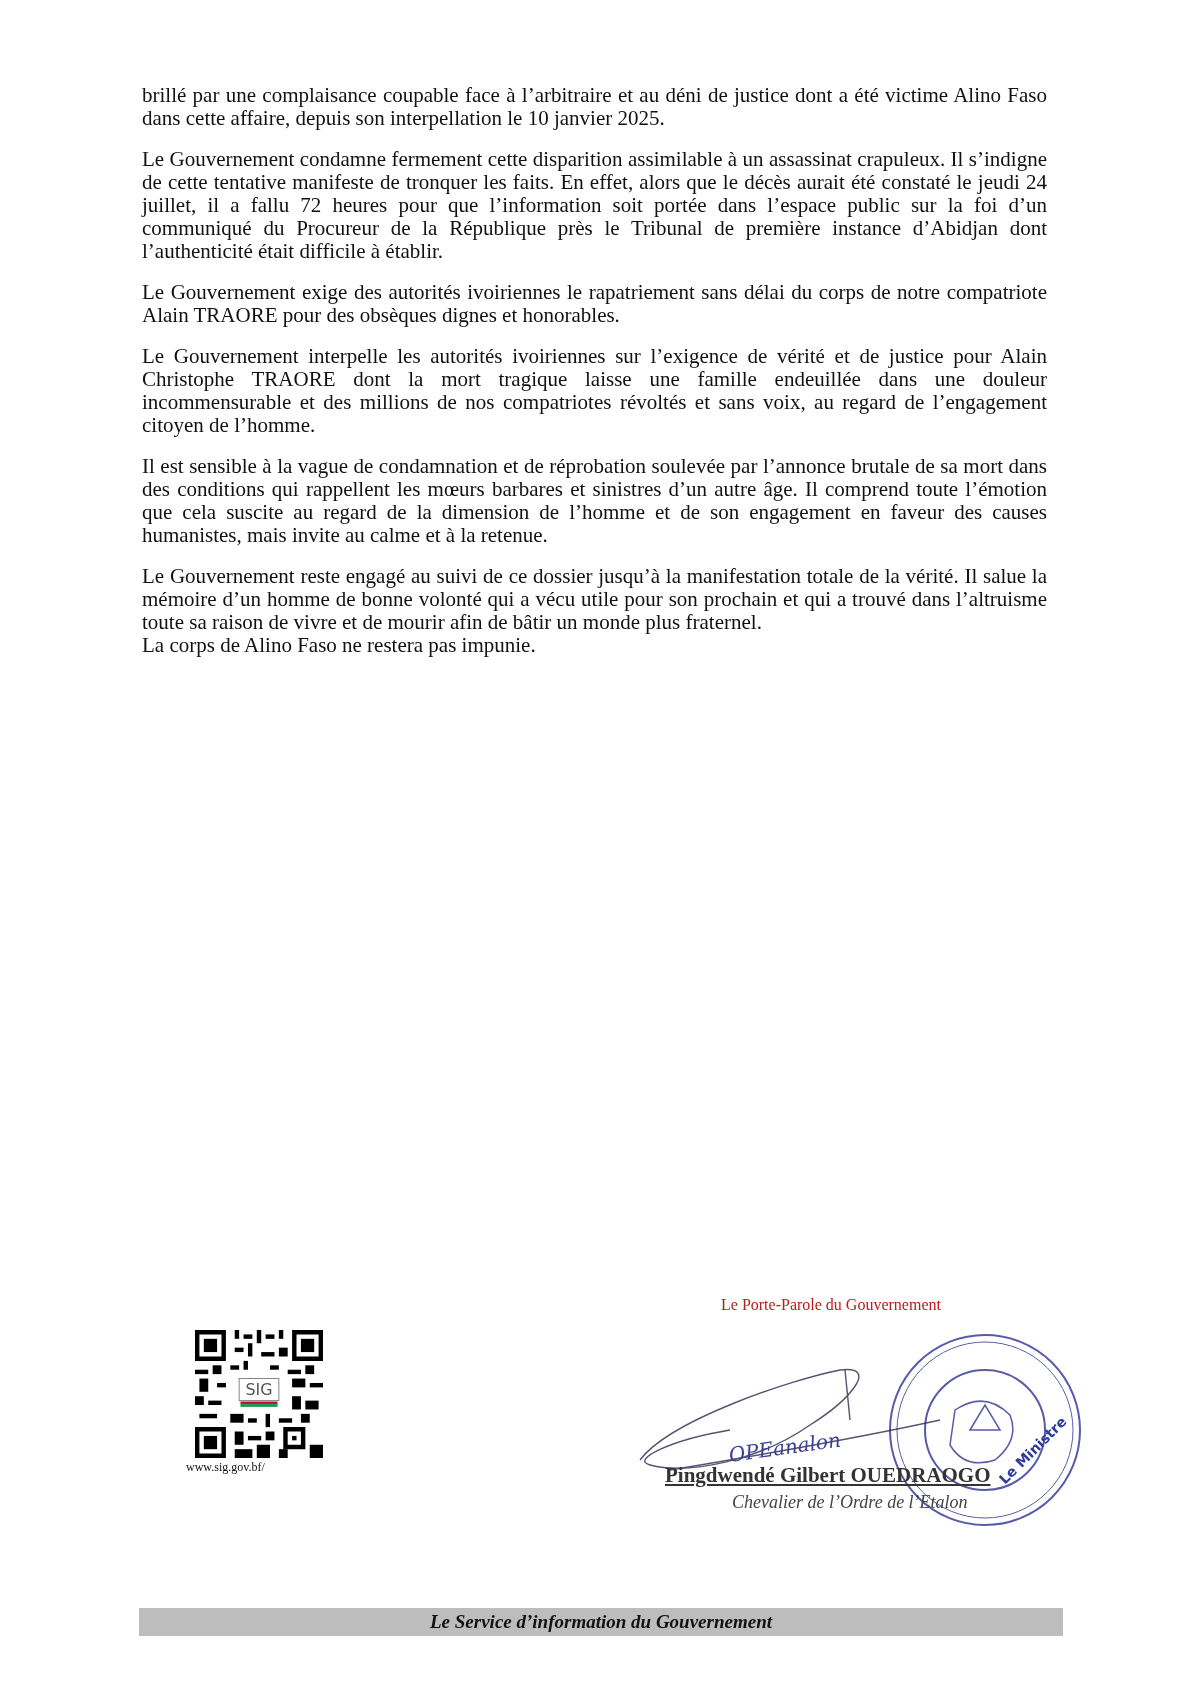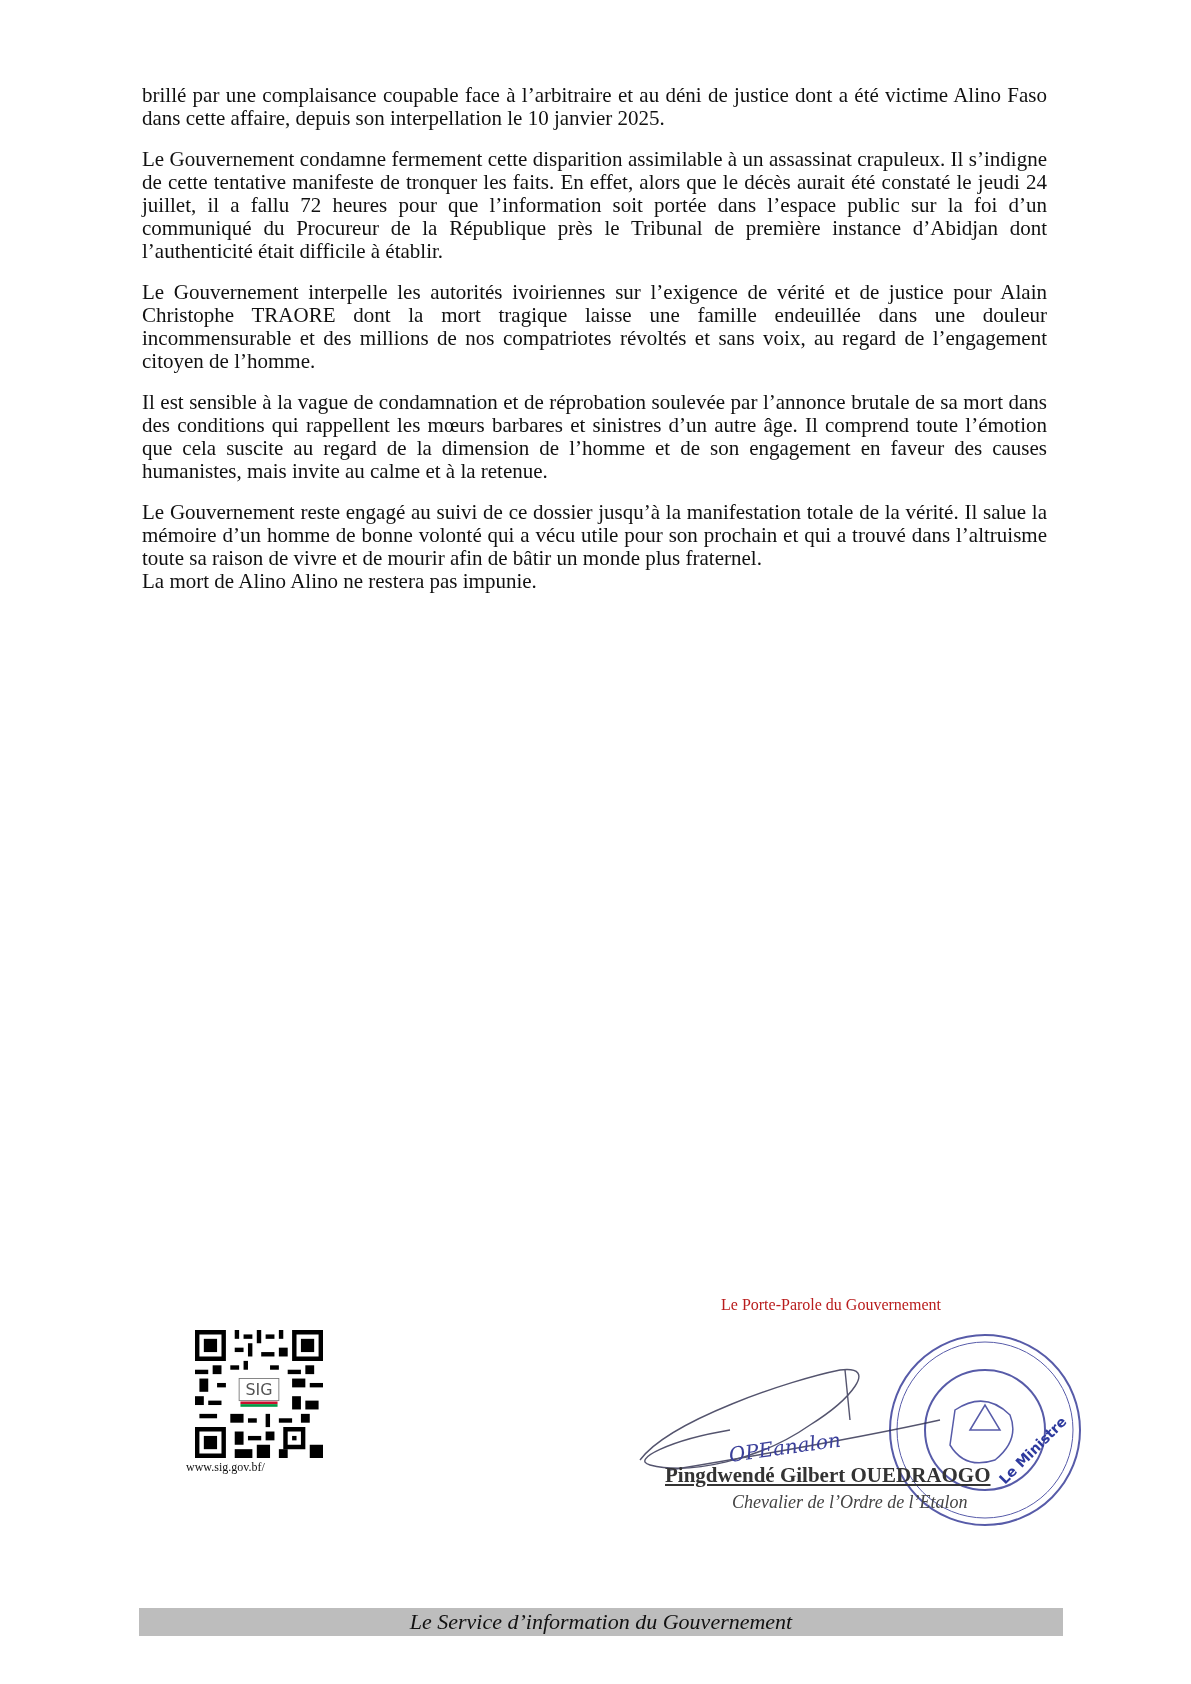--- a/index.html
+++ b/index.html
@@ -12,34 +12,35 @@
   .body-text p.tight { margin-bottom: 0; }
   .qr { position: absolute; left: 195px; top: 1330px; width: 128px; height: 128px; }
   .url { position: absolute; left: 186px; top: 1460px; font-size: 12px; }
   .sig-title { position: absolute; left: 721px; top: 1296px; font-size: 16px; color: #b91c1c; }
   .sig-svg { position: absolute; left: 610px; top: 1310px; width: 480px; height: 240px; }
   .sig-name { position: absolute; left: 665px; top: 1463px; font-size: 21px; font-weight: bold;
               text-decoration: underline; color: #333; }
   .sig-rank { position: absolute; left: 732px; top: 1492px; font-size: 18px; font-style: italic; color: #444; }
   .footer-bar { position: absolute; left: 139px; top: 1608px; width: 924px; height: 28px;
                 background: #bdbdbd; text-align: center; }
-  .footer-text { font-size: 22px; font-style: italic; font-weight: normal; line-height: 28px; color: #111; }
+  .footer-text { font-size: 19px; font-style: italic; font-weight: bold; line-height: 28px; color: #111; }
 </style>
 </head>
 <body>
 
 <div class="page">
 
   <div class="body-text">
     <p>brillé par une complaisance coupable face à l’arbitraire et au déni de justice dont a été victime Alino Faso dans cette affaire, depuis son interpellation le 10 janvier 2025.</p>
     <p>Le Gouvernement condamne fermement cette disparition assimilable à un assassinat crapuleux. Il s’indigne de cette tentative manifeste de tronquer les faits. En effet, alors que le décès aurait été constaté le jeudi 24 juillet, il a fallu 72 heures pour que l’information soit portée dans l’espace public sur la foi d’un communiqué du Procureur de la République près le Tribunal de première instance d’Abidjan dont l’authenticité était difficile à établir.</p>
+    <p>Le Gouvernement exige des autorités ivoiriennes le rapatriement sans délai du corps de notre compatriote Alain TRAORE pour des obsèques dignes et honorables.</p>
     <p>Le Gouvernement interpelle les autorités ivoiriennes sur l’exigence de vérité et de justice pour Alain Christophe TRAORE dont la mort tragique laisse une famille endeuillée dans une douleur incommensurable et des millions de nos compatriotes révoltés et sans voix, au regard de l’engagement citoyen de l’homme.</p>
     <p>Il est sensible à la vague de condamnation et de réprobation soulevée par l’annonce brutale de sa mort dans des conditions qui rappellent les mœurs barbares et sinistres d’un autre âge. Il comprend toute l’émotion que cela suscite au regard de la dimension de l’homme et de son engagement en faveur des causes humanistes, mais invite au calme et à la retenue.</p>
     <p class="tight">Le Gouvernement reste engagé au suivi de ce dossier jusqu’à la manifestation totale de la vérité. Il salue la mémoire d’un homme de bonne volonté qui a vécu utile pour son prochain et qui a trouvé dans l’altruisme toute sa raison de vivre et de mourir afin de bâtir un monde plus fraternel.</p>
-    <p>La mort de Alino Alino ne restera pas impunie.</p>
+    <p>La corps de Alino Faso ne restera pas impunie.</p>
   </div>
 
   <svg class="qr" viewBox="0 0 29 29">
     <rect x="0" y="0" width="29" height="29" fill="#fff"></rect>
     <g fill="#000">
       <path d="M0 0h7v7H0z M1 1v5h5V1z"></path>
         <rect x="2" y="2" width="3" height="3"></rect>
       <path d="M22 0h7v7h-7z M23 1v5h5V1z"></path>
         <rect x="24" y="2" width="3" height="3"></rect>
       <path d="M0 22h7v7H0z M1 23v5h5v-5z"></path>

